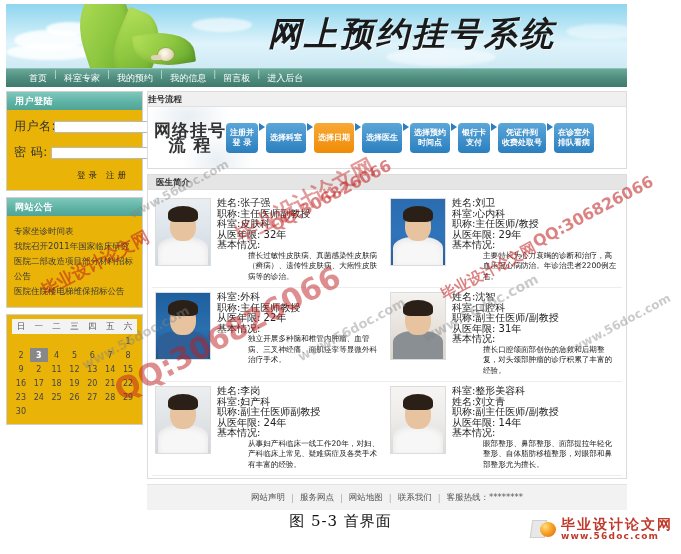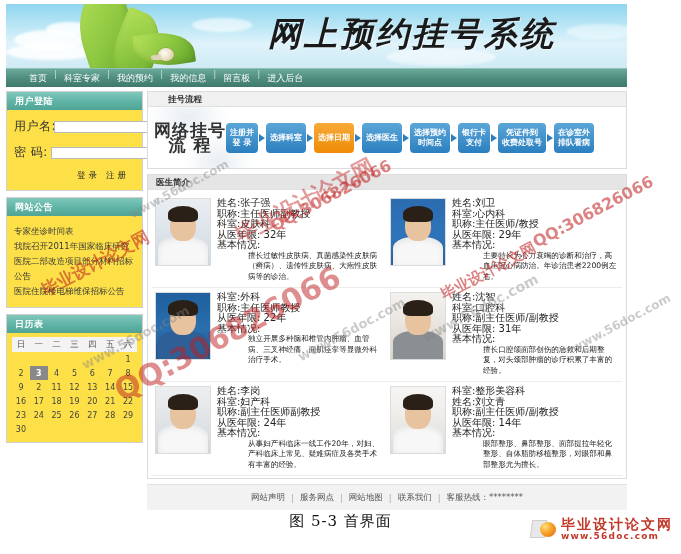--- a/index.html
+++ b/index.html
@@ -101,21 +101,21 @@
   .content {
     display: flex;
     gap: 4px;
     padding-top: 4px;
     height: 390px;
   }
   .sidebar { width: 137px; flex: 0 0 137px; }
   .mainarea { flex: 1 1 auto; }
 
   
-  .panel { margin-bottom: 6px; border: 1px solid #cfcfcf; background: #fde047; }
+  .panel { margin-bottom: 6px; border: 1px solid #cfcfcf; background: #eab308; }
   .panel-hd {
     height: 18px;
     background: linear-gradient(to bottom, #7fc8bc 0%, #5fb3a5 55%, #4fa495 100%);
     color: #ffffff;
     font-size: 9px;
     font-weight: bold;
     line-height: 18px;
     padding-left: 8px;
     letter-spacing: .5px;
   }
@@ -156,21 +156,21 @@
   }
   table.cal td.today {
     background: #888888; color: #ffffff; font-weight: bold;
   }
 
   
   .flow-wrap { border: 1px solid #dcdcdc; background: #fff; }
   .flow-hd {
     height: 15px; background: #f0f0f0; border-bottom: 1px solid #e0e0e0;
     font-size: 8.5px; font-weight: bold; color: #333;
-    line-height: 15px; padding-left: 20px;
+    line-height: 15px; padding-left: 0;
   }
   .flow-bd {
     position: relative; height: 61px; overflow: hidden;
     display: flex; align-items: center; padding: 0 6px;
     background:
       radial-gradient(ellipse 60px 40px at 40px 10px, #e8eef3 0%, rgba(232,238,243,0) 70%),
       radial-gradient(ellipse 50px 45px at 70px 55px, #e8eef3 0%, rgba(232,238,243,0) 70%),
       #ffffff;
   }
   .flow-title {
@@ -366,21 +366,20 @@
           <ul class="notice-list">
             <li>专家坐诊时间表</li>
             <li>我院召开2011年国家临床研究</li>
             <li>医院二部改造项目部分材料招标公告</li>
             <li>医院住院楼电梯维保招标公告</li>
           </ul>
         </div>
       </div>
 
       <div class="panel">
-        <div class="panel-hd">日历表</div>
         <div class="panel-bd" style="padding:4px 5px 6px 5px;">
           <table class="cal">
             <thead>
               <tr>
                 <th>日</th>
                 <th>一</th>
                 <th>二</th>
                 <th>三</th>
                 <th>四</th>
                 <th>五</th>
@@ -450,21 +449,21 @@
 
     <div class="mainarea">
 
       <div class="flow-wrap">
         <div class="flow-hd">挂号流程</div>
         <div class="flow-bd">
           <div class="flow-title">
             <div>网络挂号</div>
             <div>流 程</div>
           </div>
-          <div id="flow-steps" style="display:flex;align-items:center;flex:1 1 auto;">
+          <div id="flow-steps" style="display:flex;flex:1 1 auto;">
               <div class="step blue">
                 <div>
                   <div>注册并</div>
                   <div>登 录</div>
                 </div>
               </div>
               <div class="arrow"></div>
               <div class="step blue">
                 <div>
                   <div>选择科室</div>

